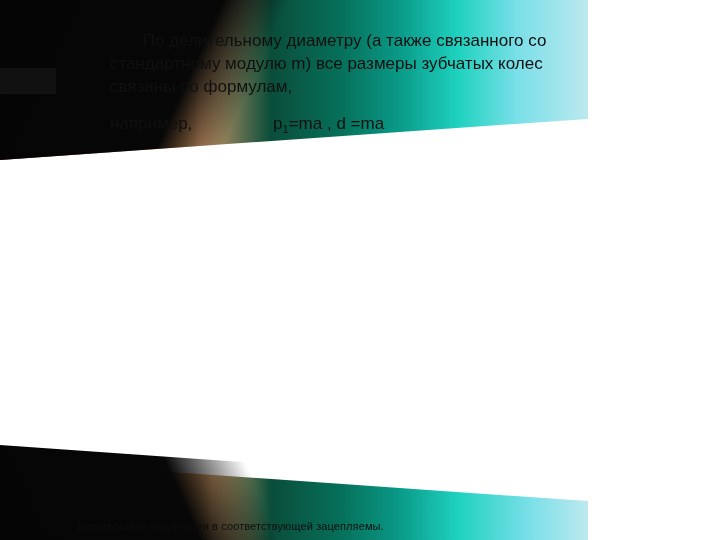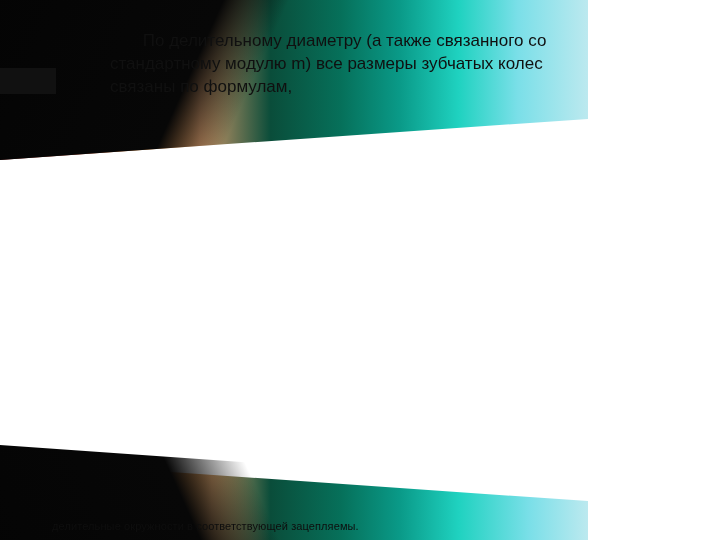--- a/index.html
+++ b/index.html
@@ -9,36 +9,44 @@
 .band-btm{top:460px;transform:skewY(4deg);background:linear-gradient(90deg,#3a1210 0%,#6a1b1a 8%,#b84a2a 18%,#d98a3a 28%,#d4a06a 36%,#0a4d3a 46%,#06705a 58%,#0a9a88 68%,#1fd2c0 78%,#7adfe8 90%,#bce9ef 100%)}
 .dark-wedge{position:absolute}
 .wedge-tl{left:0;top:-40px;width:360px;height:200px;background:linear-gradient(115deg,#040404 0%,#070707 55%,rgba(7,7,7,0) 70%);transform:skewY(-4deg);transform-origin:left top}
 .wedge-bl{left:0;top:445px;width:380px;height:220px;background:linear-gradient(65deg,#040404 0%,#070707 55%,rgba(7,7,7,0) 72%);transform:skewY(4deg);transform-origin:left top}
 .tick{position:absolute;left:0;top:68px;width:56px;height:26px;background:#111}
 .text-block{position:absolute;left:110px;top:30px;right:40px;color:#101010;font-size:17px;line-height:1.35}
 .para{margin:0 0 14px 0}
 .ml{margin-left:76px}
 .sub{font-size:11px;vertical-align:sub}
 .dim{display:inline-block;min-width:10px}
-.row-btm{position:absolute;left:52px;top:520px;right:20px;color:#0e0e0e;font-size:11px;letter-spacing:0.01em;white-space:nowrap;overflow:hidden}
+.row-btm{position:absolute;left:77px;top:520px;right:20px;color:#0e0e0e;font-size:11px;letter-spacing:0.01em;white-space:nowrap;overflow:hidden}
 </style>
 </head>
 <body>
 <div class="slide">
 
   <div class="band band-top"></div>
   <div class="band band-btm"></div>
   <div class="dark-wedge wedge-tl"></div>
   <div class="dark-wedge wedge-bl"></div>
   <div class="tick"></div>
 
   <div class="text-block">
     <p class="para">
       <span class="dim" style="width:28px"></span>
       <span>По делительному диаметру (а также связанного со стандартному модулю m) все размеры зубчатых колес связаны по формулам,</span>
     </p>
+    <p class="para">
+      <span>например,</span>
+      <span class="ml">
+        <span>p</span><span class="sub">1</span><span>=ma</span>
+        <span> , </span>
+        <span>d =ma</span>
+      </span>
+    </p>
   </div>
 
   <div class="row-btm">
     <span>делительные окружности в соответствующей зацепляемы.</span>
   </div>
 
 </div>
 
 </body></html>

